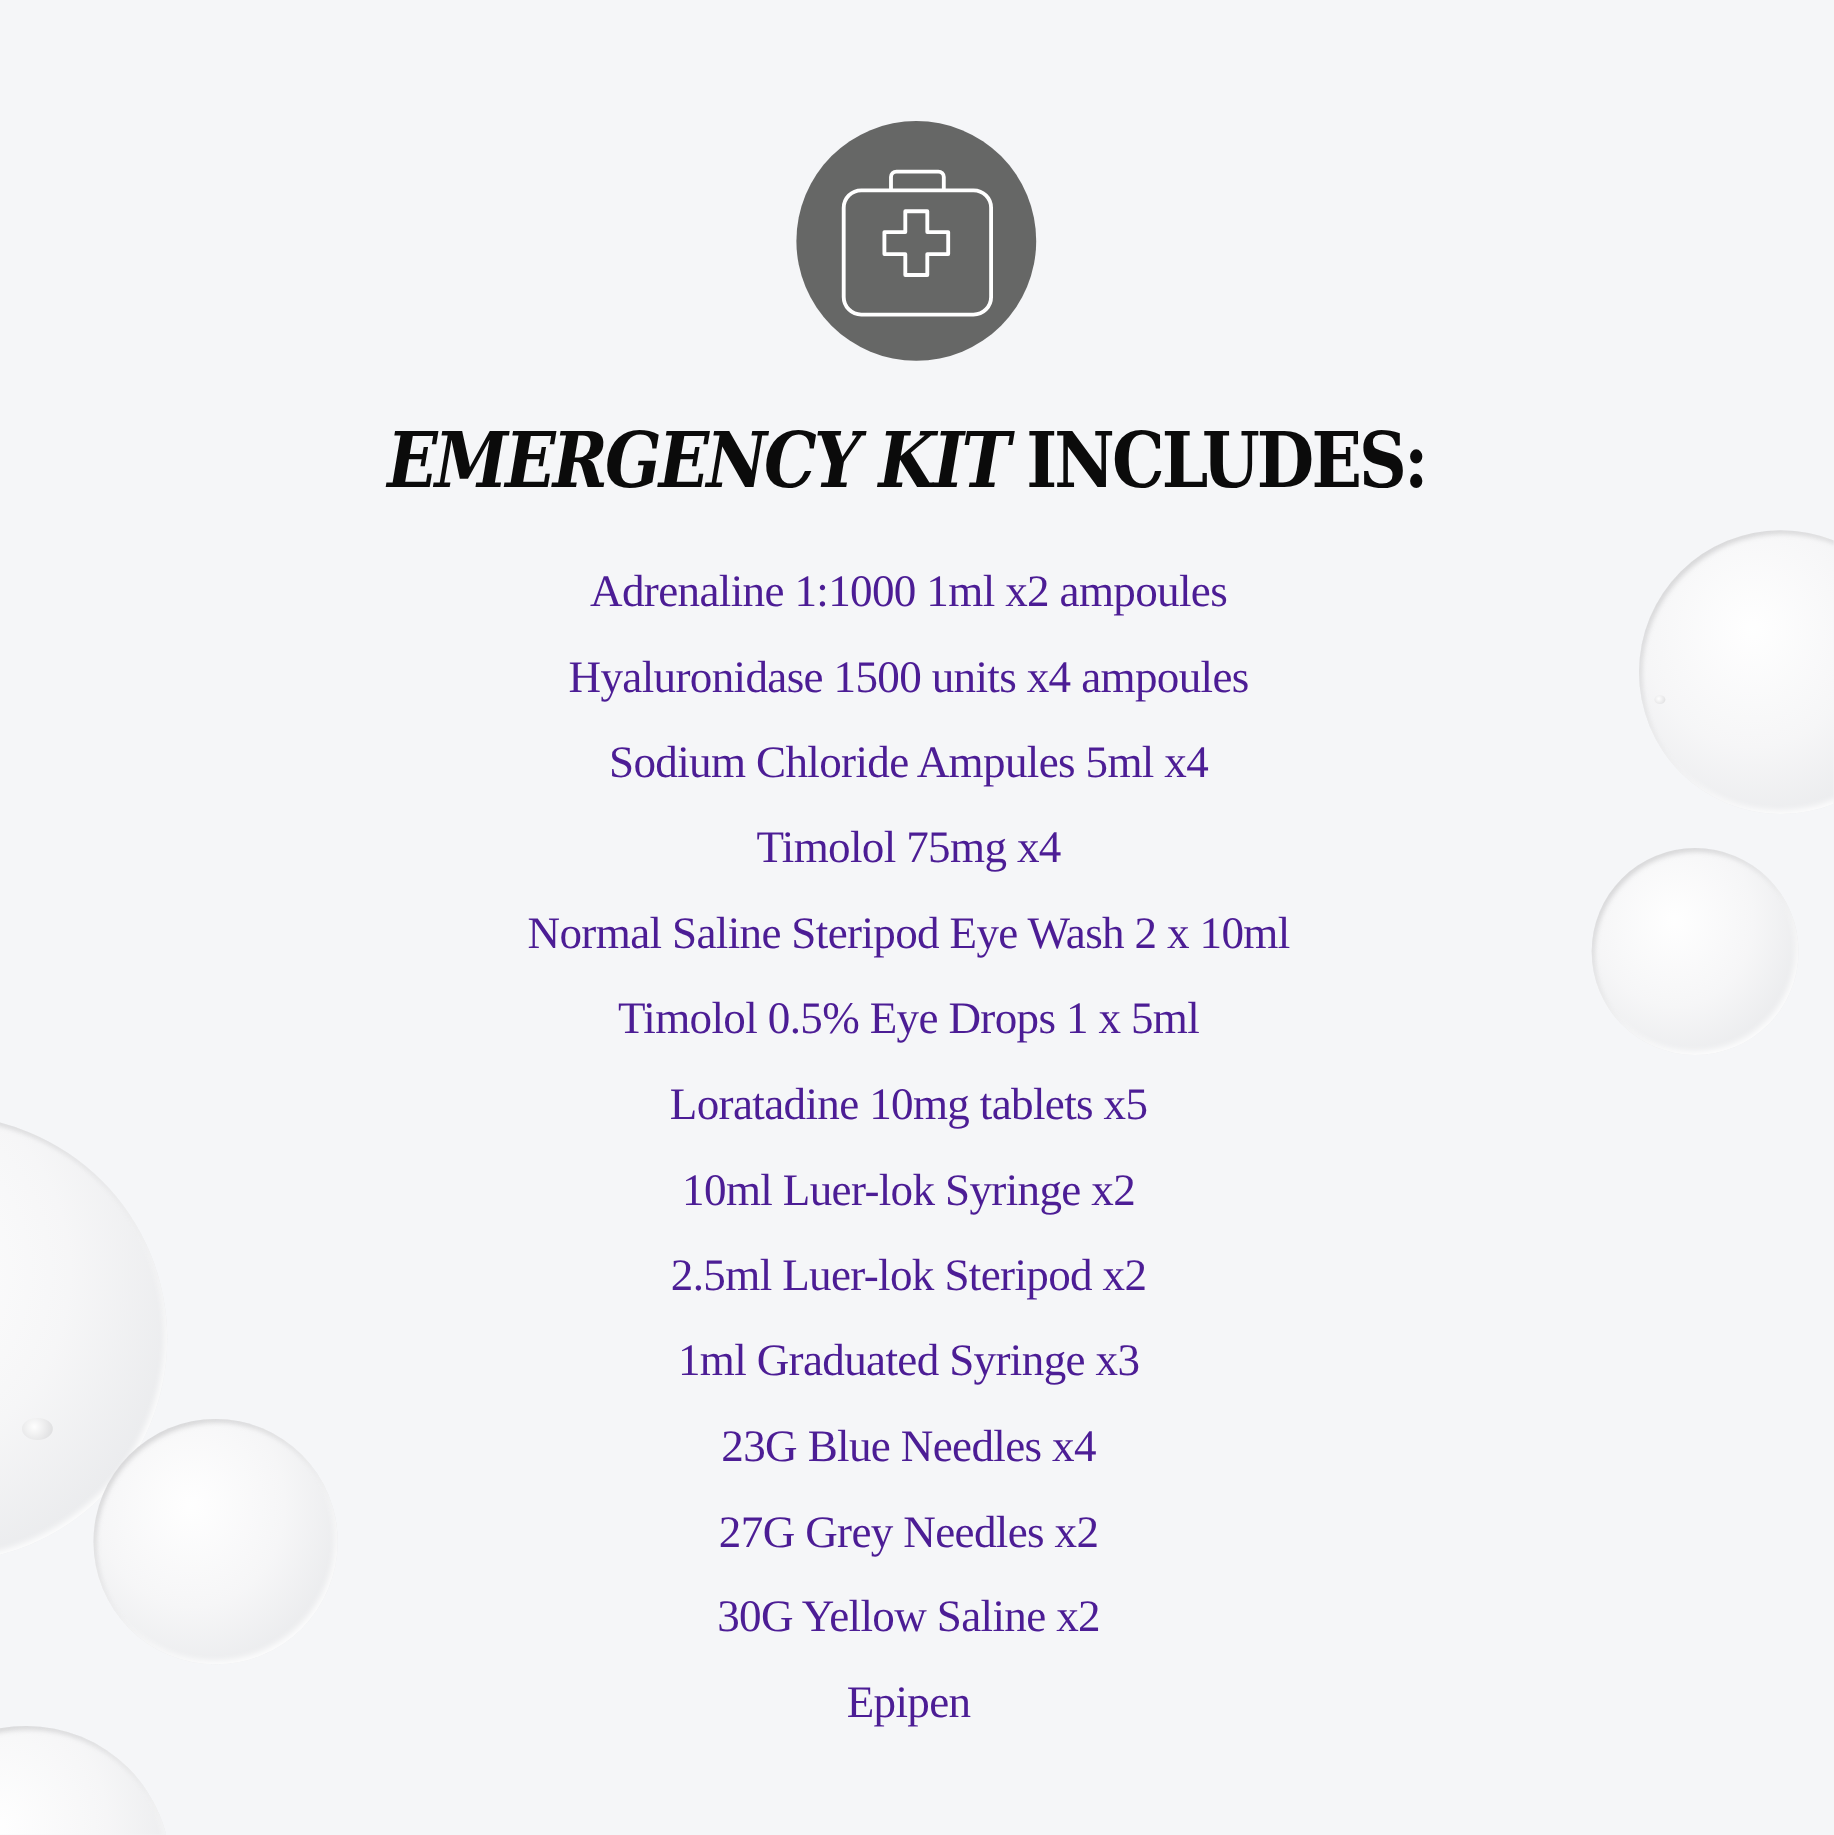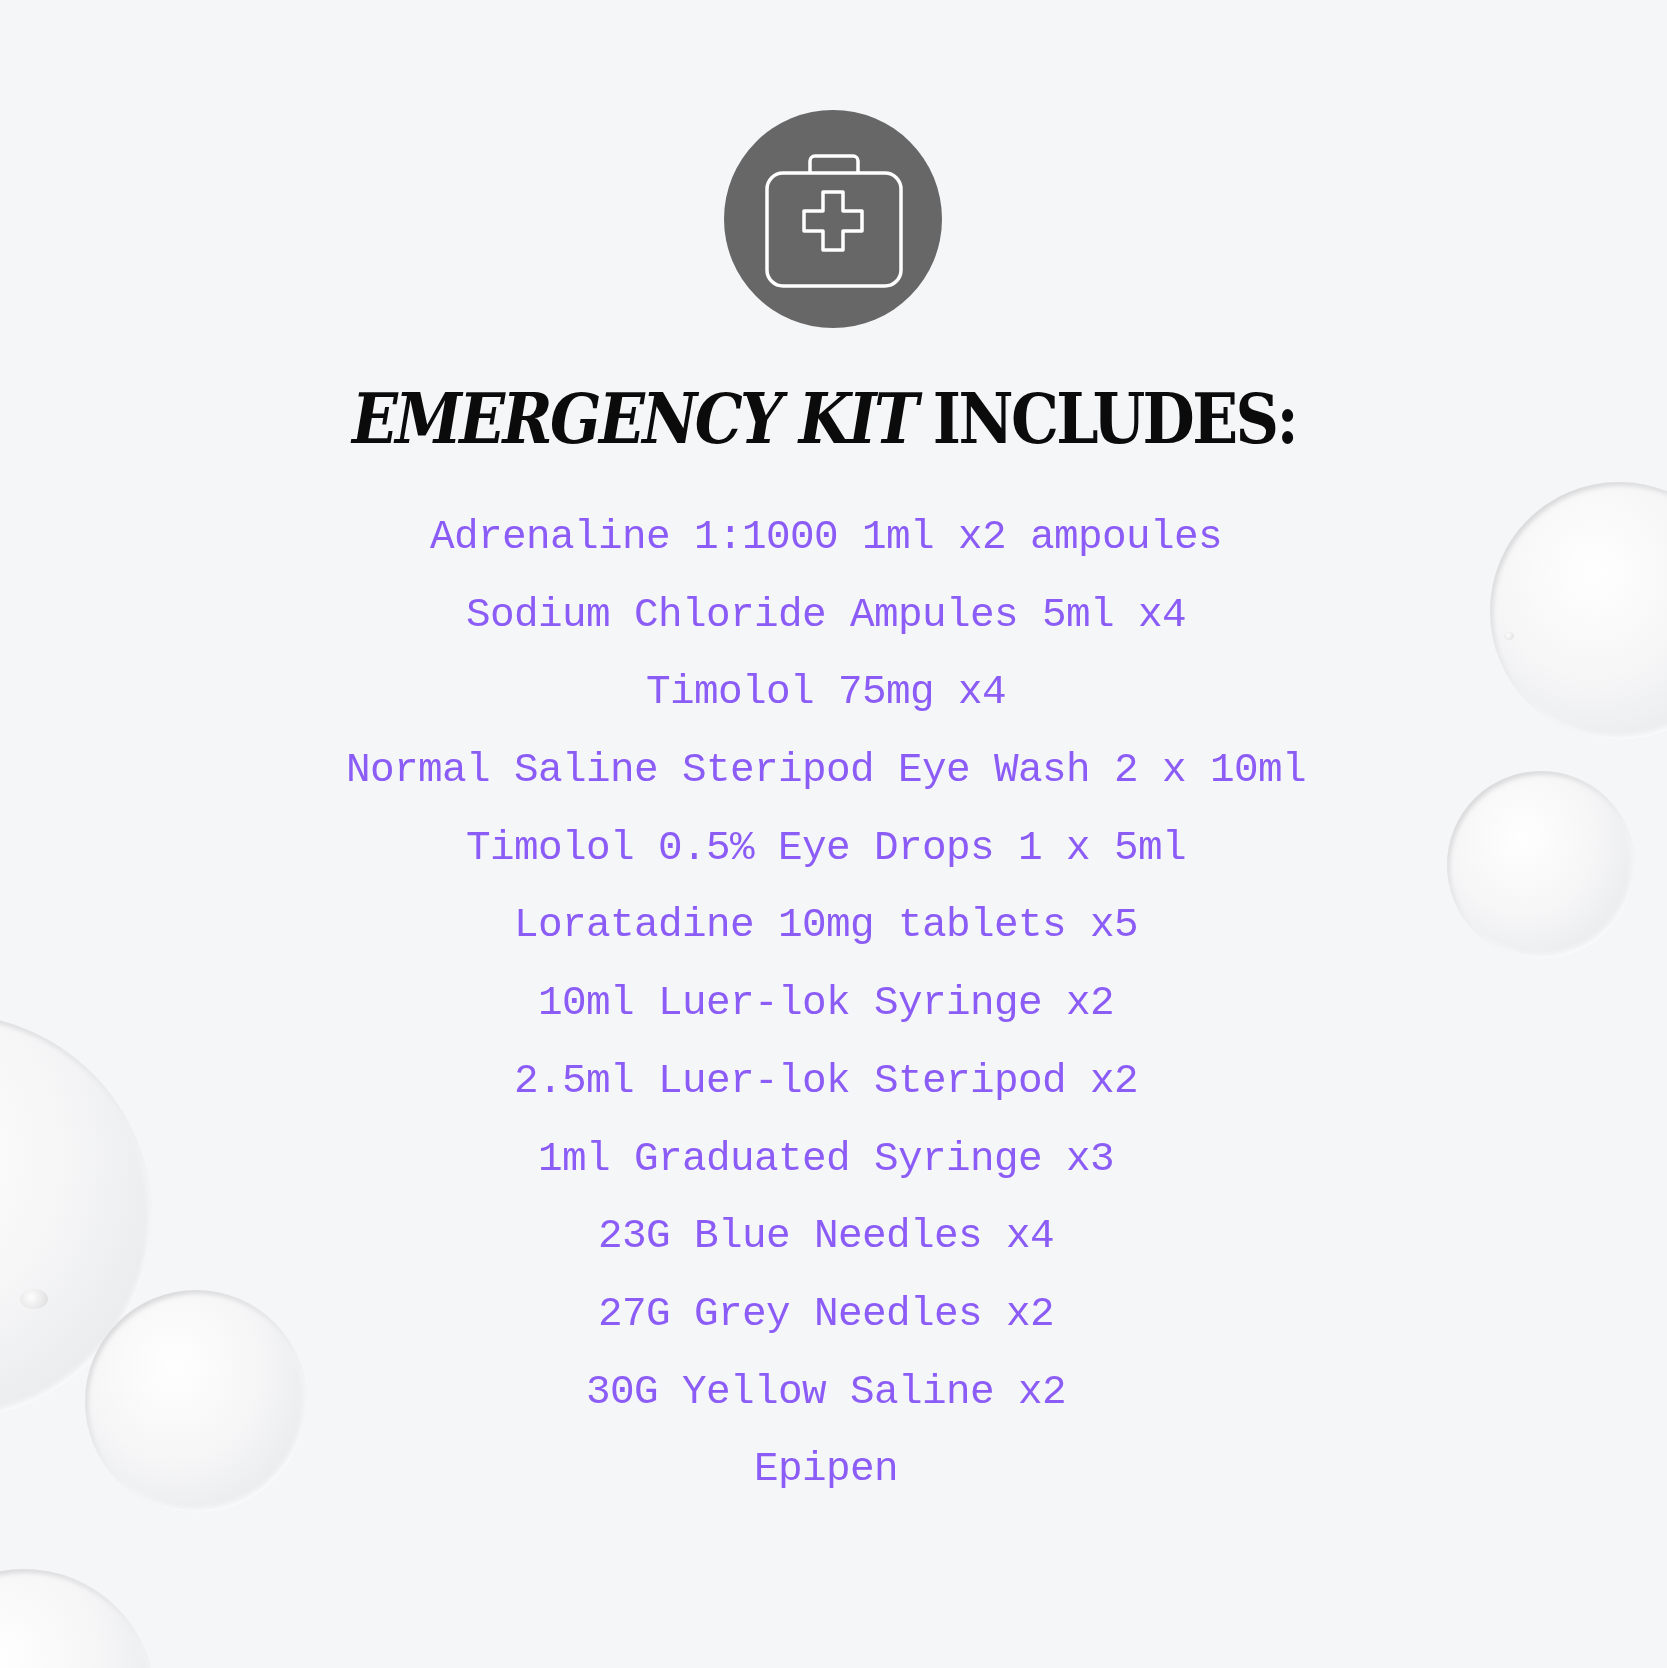--- a/index.html
+++ b/index.html
@@ -68,25 +68,25 @@
       position: absolute;
       left: 0;
       width: 1652px;
       top: 499px;
       margin: 0;
       padding: 0;
       list-style: none;
       text-align: center;
     }
     .items li {
-      font-family: Liberation Mono, monospace;
+      font-family: Liberation Serif, serif;
       font-size: 41px;
       line-height: 77.7px;
       height: 77.7px;
-      color: #8b5cf6;
+      color: #4c1d95;
       white-space: nowrap;
       letter-spacing: -0.6px;
     }
   </style>
 </head>
 <body>
 
 <div class="bubble" style="left:1490px; top:482px; width:258px; height:258px;">
   <div class="glint" style="left:14px; top:150px; width:10px; height:8px;"></div>
 </div>
@@ -108,20 +108,21 @@
   </svg>
 </div>
 
 <div class="heading">
   <span class="ital">EMERGENCY KIT</span>
   <span class="upright">INCLUDES:</span>
 </div>
 
 <ul class="items">
   <li>Adrenaline 1:1000 1ml x2 ampoules</li>
+  <li>Hyaluronidase 1500 units x4 ampoules</li>
   <li>Sodium Chloride Ampules 5ml x4</li>
   <li>Timolol 75mg x4</li>
   <li>Normal Saline Steripod Eye Wash 2 x 10ml</li>
   <li>Timolol 0.5% Eye Drops 1 x 5ml</li>
   <li>Loratadine 10mg tablets x5</li>
   <li>10ml Luer-lok Syringe x2</li>
   <li>2.5ml Luer-lok Steripod x2</li>
   <li>1ml Graduated Syringe x3</li>
   <li>23G Blue Needles x4</li>
   <li>27G Grey Needles x2</li>

